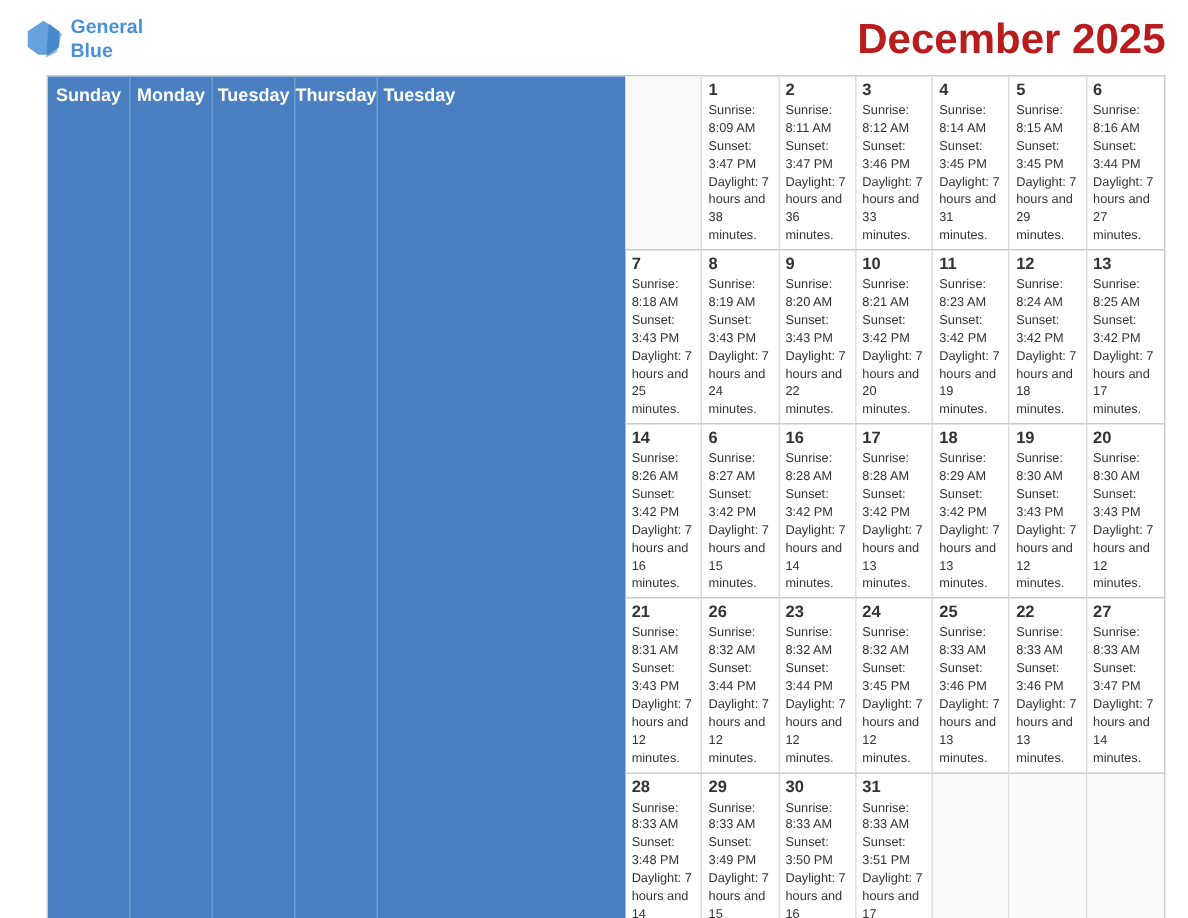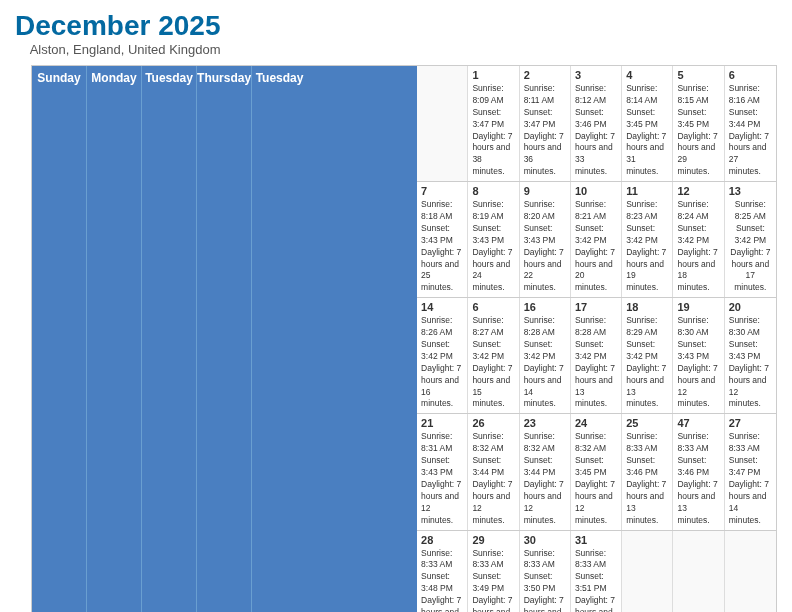--- a/index.html
+++ b/index.html
@@ -40,21 +40,21 @@
     .logo-icon {
       width: 28px;
       height: 28px;
     }
     .title-block {
       text-align: right;
     }
     .month-title {
       font-size: 28px;
       font-weight: bold;
-      color: #0369a1;
+      color: #b91c1c;
     }
     .location {
       font-size: 13px;
       color: #555;
     }
     .calendar {
       flex: 1;
       display: flex;
       flex-direction: row;
       border: 1px solid #ccc;
@@ -106,23 +106,32 @@
       font-size: 8.5px;
       line-height: 1.4;
       color: #333;
     }
   </style>
 </head>
 <body>
 
 <div class="page">
   <div class="header">
+    <div class="logo">
+      <svg class="logo-icon" viewBox="0 0 32 32">
+        <polygon points="16,2 28,10 28,22 20,28 12,28 4,22 4,10" fill="#4a90d9" opacity="0.85"></polygon>
+        <polygon points="20,4 30,12 26,26 18,30" fill="#2a70b9" opacity="0.5"></polygon>
+      </svg>
+      <div class="logo-text">
+        <div><span>General</span></div>
+        <div><span style="color:#4a90d9">Blue</span></div>
+      </div>
+    </div>
     <div class="title-block">
       <div class="month-title">December 2025</div>
-      <div class="location">Alston, England, United Kingdom</div>
     </div>
   </div>
 
   <div class="calendar">
     <div class="day-headers">
     <div class="day-header">Sunday</div>
         <div class="day-header">Monday</div>
         <div class="day-header">Tuesday</div>
         <div class="day-header">Thursday</div>
         <div class="day-header">Tuesday</div>
@@ -199,21 +208,21 @@
 Daylight: 7 hours and 19 minutes.</div>
           </div>
           <div class="day-cell">
             <span class="day-num">12</span>
             <div class="day-info" style="white-space: pre-line;">Sunrise: 8:24 AM
 Sunset: 3:42 PM
 Daylight: 7 hours and 18 minutes.</div>
           </div>
           <div class="day-cell">
             <span class="day-num">13</span>
-            <div class="day-info" style="white-space: pre-line; text-align: center;">Sunrise: 8:25 AM
+            <div class="day-info" style="white-space: pre-line;">Sunrise: 8:25 AM
 Sunset: 3:42 PM
 Daylight: 7 hours and 17 minutes.</div>
           </div>
         </div>
         <div class="week-row">
           <div class="day-cell">
             <span class="day-num">14</span>
             <div class="day-info" style="white-space: pre-line;">Sunrise: 8:26 AM
 Sunset: 3:42 PM
 Daylight: 7 hours and 16 minutes.</div>
@@ -280,21 +289,21 @@
 Sunset: 3:45 PM
 Daylight: 7 hours and 12 minutes.</div>
           </div>
           <div class="day-cell">
             <span class="day-num">25</span>
             <div class="day-info" style="white-space: pre-line;">Sunrise: 8:33 AM
 Sunset: 3:46 PM
 Daylight: 7 hours and 13 minutes.</div>
           </div>
           <div class="day-cell">
-            <span class="day-num">47</span>
+            <span class="day-num">22</span>
             <div class="day-info" style="white-space: pre-line;">Sunrise: 8:33 AM
 Sunset: 3:46 PM
 Daylight: 7 hours and 13 minutes.</div>
           </div>
           <div class="day-cell">
             <span class="day-num">27</span>
             <div class="day-info" style="white-space: pre-line;">Sunrise: 8:33 AM
 Sunset: 3:47 PM
 Daylight: 7 hours and 14 minutes.</div>
           </div>

